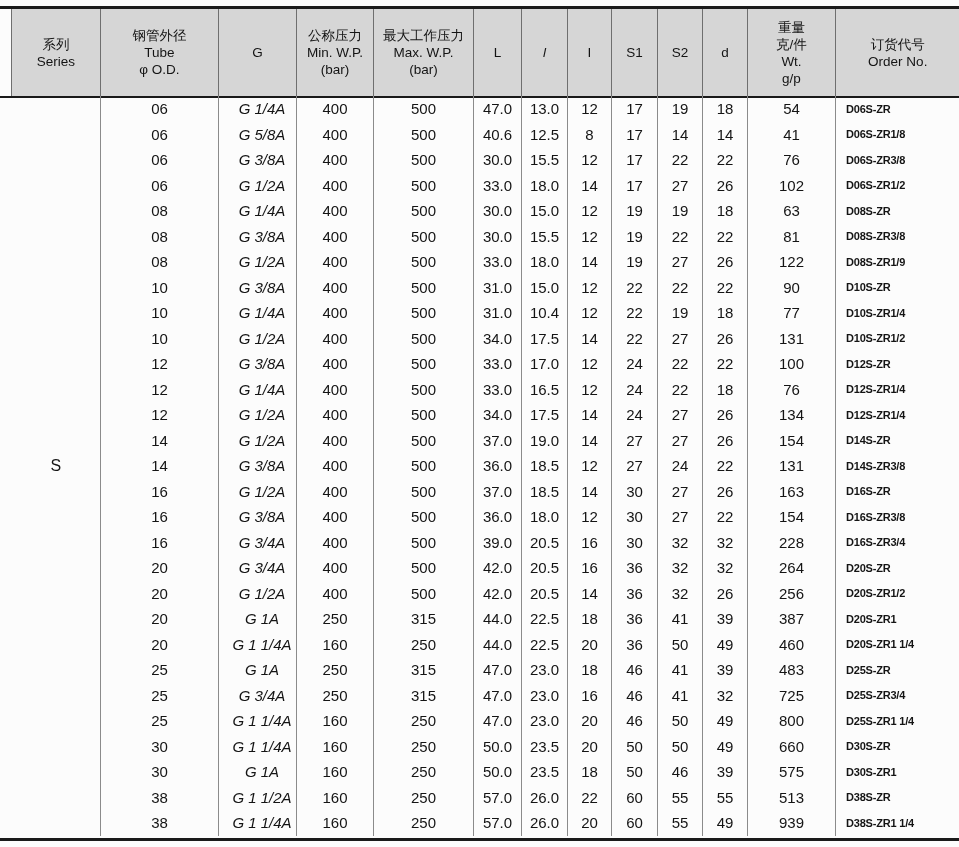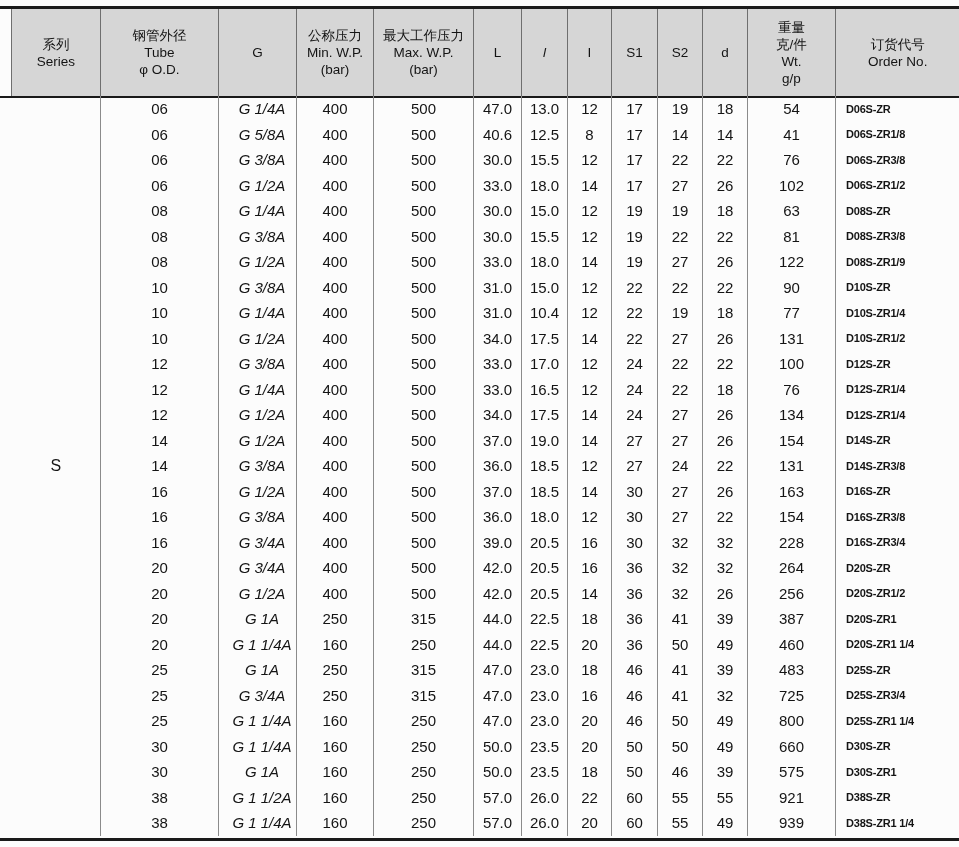--- a/index.html
+++ b/index.html
@@ -534,21 +534,21 @@
           <td class="c-tube">38</td>
           <td class="c-g">G 1 1/2A</td>
           <td class="c-min_wp">160</td>
           <td class="c-max_wp">250</td>
           <td class="c-L">57.0</td>
           <td class="c-l">26.0</td>
           <td class="c-I">22</td>
           <td class="c-S1">60</td>
           <td class="c-S2">55</td>
           <td class="c-d">55</td>
-          <td class="c-wt">921</td>
+          <td class="c-wt">513</td>
           <td class="c-order">D38S-ZR</td>
         </tr>
         <tr>
           <td class="c-tube">38</td>
           <td class="c-g">G 1 1/4A</td>
           <td class="c-min_wp">160</td>
           <td class="c-max_wp">250</td>
           <td class="c-L">57.0</td>
           <td class="c-l">26.0</td>
           <td class="c-I">20</td>

